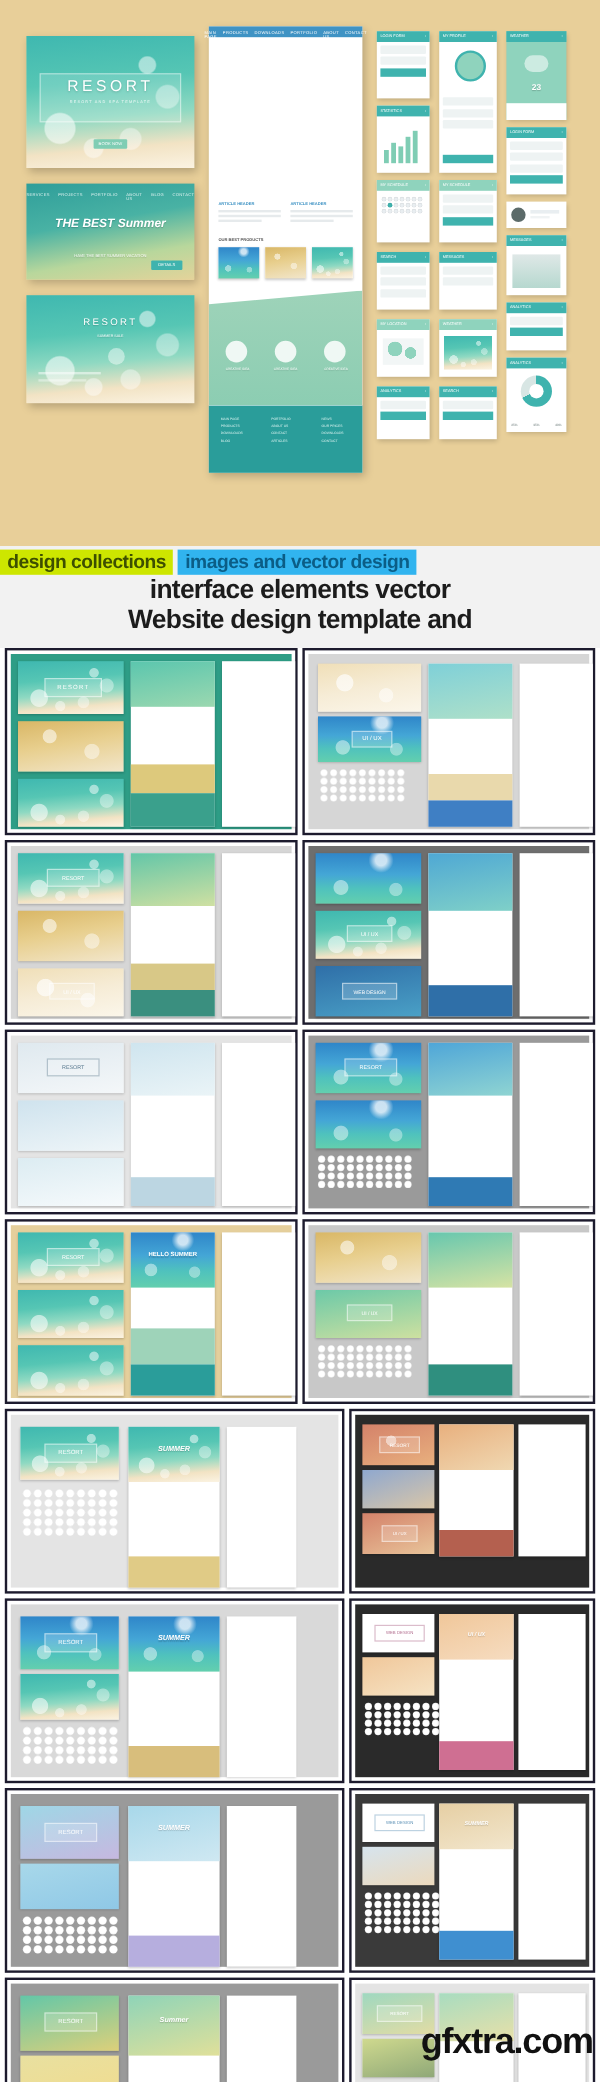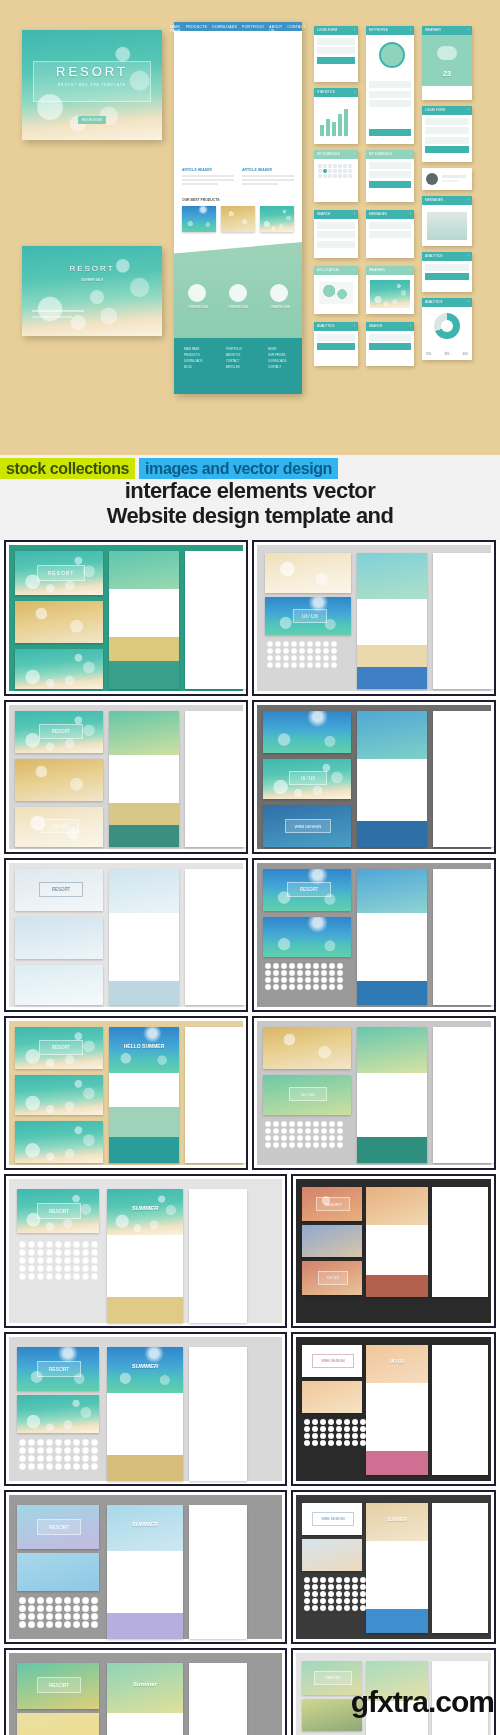--- a/index.html
+++ b/index.html
@@ -117,20 +117,34 @@
 <div class="hero">
   <div class="hero-inner">
 
     <div class="sheet bok-teal" style="left:8px;top:22px;width:140px;height:110px;">
       <div class="ribbon"></div>
       <div class="hero-word">RESORT</div>
       <div class="hero-sub">RESORT AND SPA TEMPLATE</div>
       <div class="pill" style="left:56px;top:86px;width:28px;background:#7fcdb4;">BOOK NOW</div>
     </div>
 
+    <div class="sheet" style="left:8px;top:145px;width:140px;height:80px;
+                background:linear-gradient(170deg,#2f9e9a 0%,#49b2a4 40%,#b8d79c 72%,#e4d39a 100%);">
+      <div class="navstrip dark" style="top:7px;">
+        <span>SERVICES</span>
+        <span>PROJECTS</span>
+        <span>PORTFOLIO</span>
+        <span>ABOUT US</span>
+        <span>BLOG</span>
+        <span>CONTACT</span>
+      </div>
+      <div class="label" style="top:28px;font-size:10px;font-style:italic;">THE BEST Summer</div>
+      <div class="label" style="top:58px;font-size:3.4px;font-weight:normal;">HAVE THE BEST SUMMER VACATION</div>
+      <div class="pill" style="left:104px;top:64px;width:26px;">DETAILS</div>
+    </div>
 
     <div class="sheet bok-teal" style="left:8px;top:238px;width:140px;height:90px;">
       <div class="label" style="top:18px;font-size:8px;font-weight:300;letter-spacing:2px;">RESORT</div>
       <div class="label" style="top:32px;font-size:3px;font-weight:normal;">SUMMER SALE</div>
       <div style="position:absolute;left:68px;top:44px;width:14px;height:14px;border-radius:50%;
                   background:rgba(255,255,255,.45);"></div>
       <div style="position:absolute;left:10px;top:64px;width:52px;height:2px;background:rgba(255,255,255,.5);"></div>
       <div style="position:absolute;left:10px;top:70px;width:40px;height:2px;background:rgba(255,255,255,.4);"></div>
     </div>
 
@@ -372,21 +386,21 @@
         <span>35%</span>
         <span>40%</span>
       </div>
     </div>
 
   </div>
 </div>
 
 <div class="titleblock">
   <div class="tagbar">
-    <span class="tag tag-green">stock collections</span>
+    <span class="tag tag-green">design collections</span>
     <span style="width:4px"></span>
     <span class="tag tag-blue">images and vector design</span>
   </div>
   <div class="maintitle">
     <div>interface elements vector</div>
     <div>Website design template and</div>
   </div>
 </div>
 
 <div class="grid">

